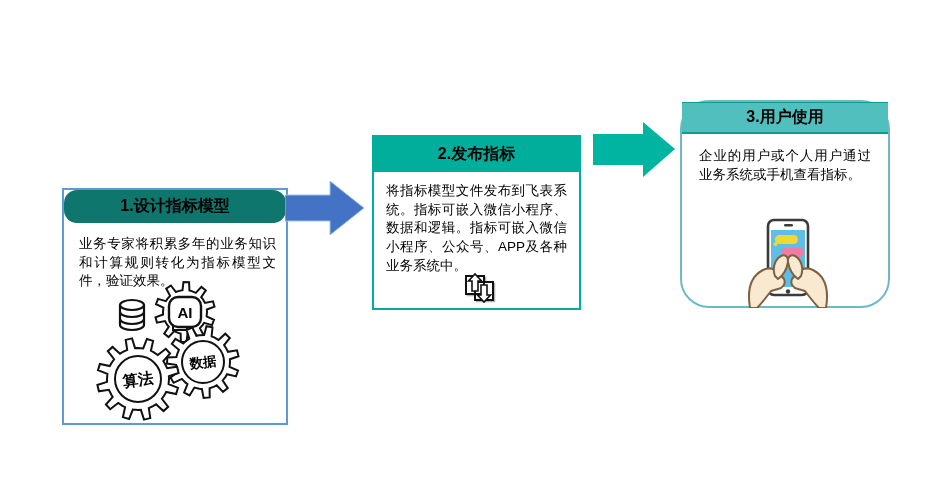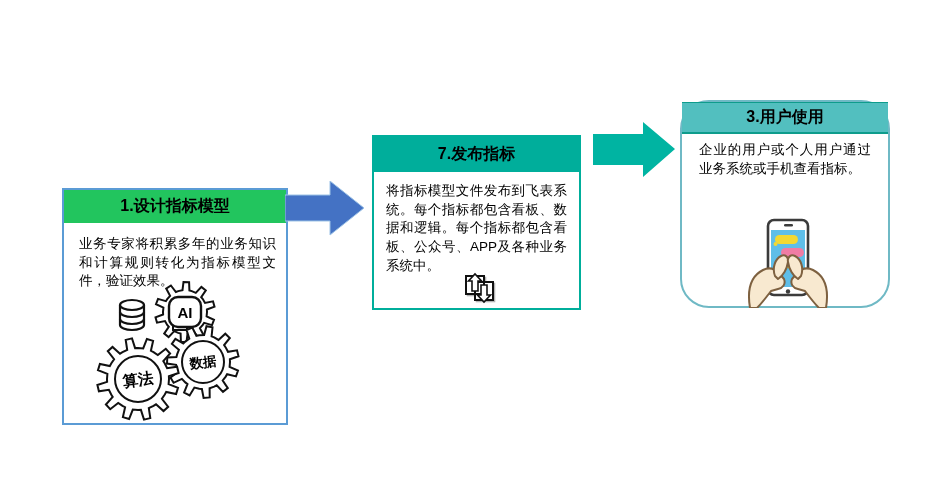--- a/index.html
+++ b/index.html
@@ -15,31 +15,31 @@
   #box1 { left:62px; top:188px; width:226px; height:237px; }
   #box1 .step-header { height:33px; }
   #box1 .step-desc { padding:12px 10px 0 15px; }
 
   #box2 { left:372px; top:135px; width:209px; height:175px; }
   #box2 .step-header { height:35px; }
   #box2 .step-desc { padding:10px 12px 0 12px; }
 
   #box3 { left:680px; top:100px; width:210px; height:208px; }
   #box3 .step-header { height:32px; border-top:1.5px solid; border-bottom:2px solid; }
-  #box3 .step-desc { padding:7px 17px 0 17px; }
+  #box3 .step-desc { padding:13px 17px 0 17px; }
 
   svg text { font-family:"Liberation Sans", sans-serif; }
 </style>
 </head>
 <body>
 
 <div class="canvas">
 
   <div id="box1" class="step-box" style="border-color: rgb(91, 155, 213);">
-    <div class="step-header" style="background-color: #22c55e;">
+    <div class="step-header" style="background-color: #0f766e; border-radius: 13px;">
       <span>1.设计指标模型</span>
     </div>
     <div class="step-desc">业务专家将积累多年的业务知识和计算规则转化为指标模型文件，验证效果。</div>
 
     <svg class="abs" style="left:18px; top:90px;" width="192" height="145" viewBox="0 0 192 145">
 
       <g fill="#fff" stroke="#111" stroke-width="2.2">
         <path d="M38,25 V45 A12,5 0 0 0 62,45 V25"></path>
         <path d="M38,32 A12,5 0 0 0 62,32" fill="none"></path>
         <path d="M38,39 A12,5 0 0 0 62,39" fill="none"></path>
@@ -66,23 +66,23 @@
       </g>
     </svg>
   </div>
 
   <svg class="abs" style="left:285px; top:181px;" width="80" height="55" viewBox="0 0 80 55">
     <polygon points="0,14 45,14 45,0 79,27 45,54 45,40 0,40" stroke="#9DC3E6" stroke-width="1" fill="#4472C4"></polygon>
   </svg>
 
   <div id="box2" class="step-box" style="border-color: rgb(0, 174, 155);">
     <div class="step-header" style="background-color: rgb(0, 174, 155);">
-      <span>7.发布指标</span>
+      <span>2.发布指标</span>
     </div>
-    <div class="step-desc">将指标模型文件发布到飞表系统。每个指标都包含看板、数据和逻辑。每个指标都包含看板、公众号、APP及各种业务系统中。</div>
+    <div class="step-desc">将指标模型文件发布到飞表系统。指标可嵌入微信小程序、数据和逻辑。指标可嵌入微信小程序、公众号、APP及各种业务系统中。</div>
 
     <svg class="abs" style="left:86px; top:134px;" width="36" height="34" viewBox="0 0 36 34">
       <rect x="7.5" y="6.5" width="18" height="18" fill="none" stroke="#b5b5b5" stroke-width="1.6"></rect>
       <rect x="16.5" y="12.5" width="18" height="18" fill="none" stroke="#b5b5b5" stroke-width="1.6"></rect>
       <rect x="6" y="5" width="18" height="18" fill="#fff" stroke="#111" stroke-width="2"></rect>
       <rect x="15" y="11" width="18" height="18" fill="#fff" stroke="#111" stroke-width="2"></rect>
       <rect x="6" y="5" width="18" height="18" fill="none" stroke="#111" stroke-width="2"></rect>
       <polygon points="12,20 12,10 8.5,10 15,3 21.5,10 18,10 18,20" fill="#fff" stroke="#111" stroke-width="1.6"></polygon>
       <polygon points="21,14 21,24 17.5,24 24,31 30.5,24 27,24 27,14" fill="#fff" stroke="#111" stroke-width="1.6"></polygon>
     </svg>

